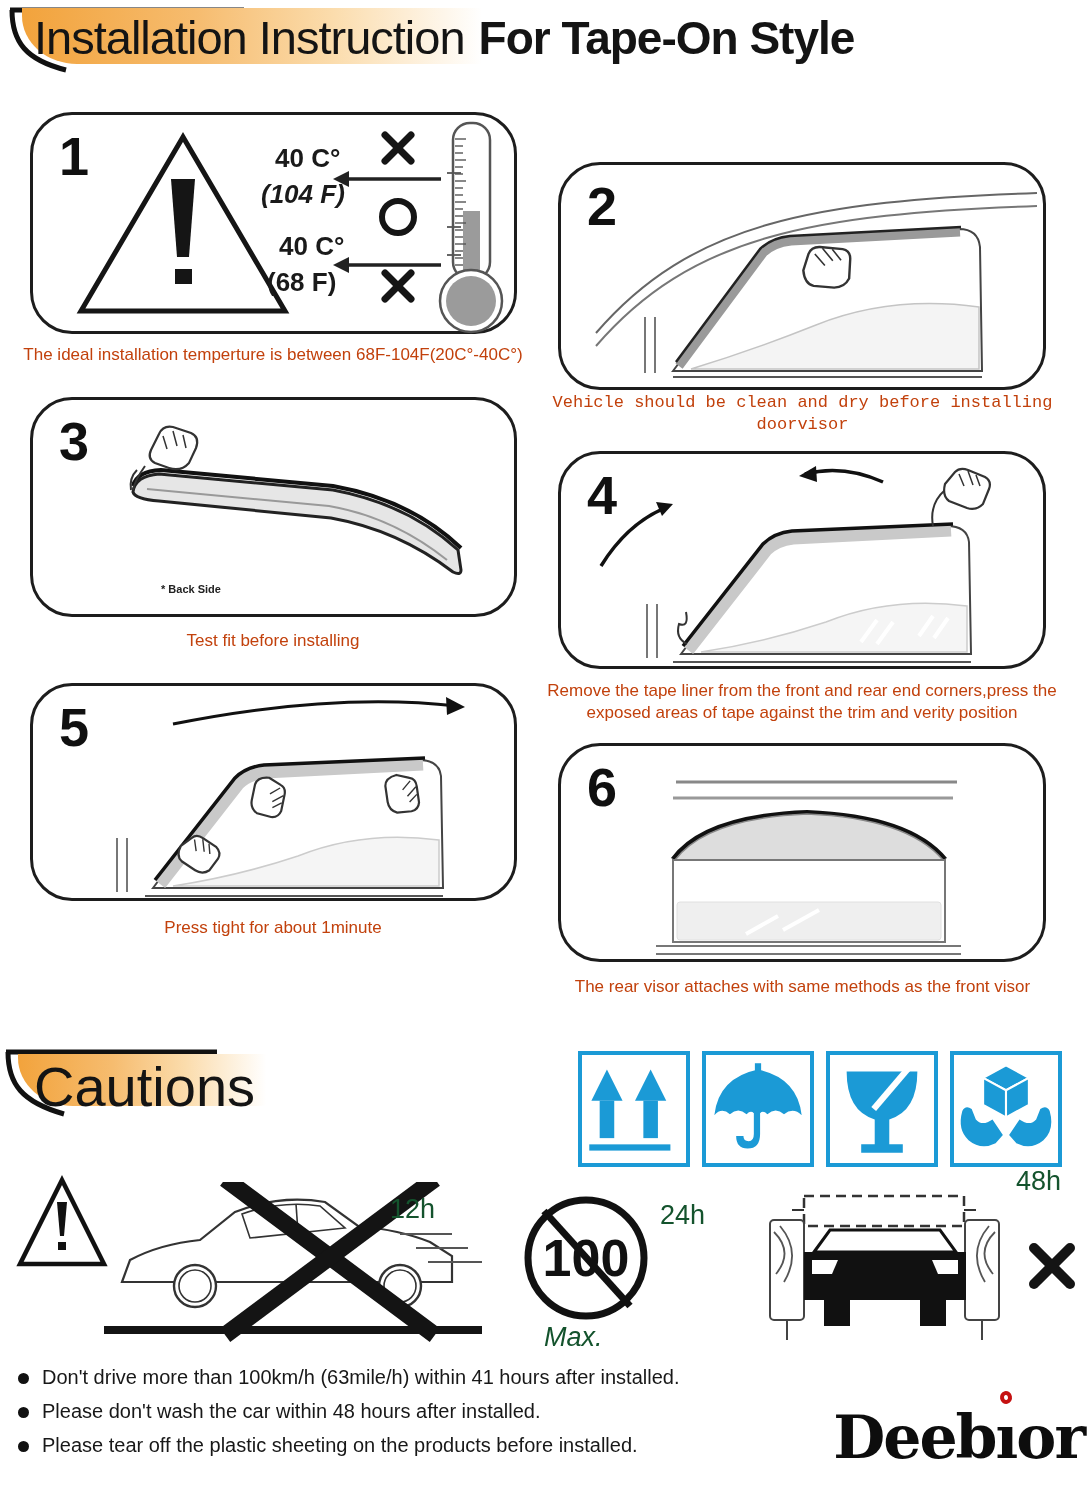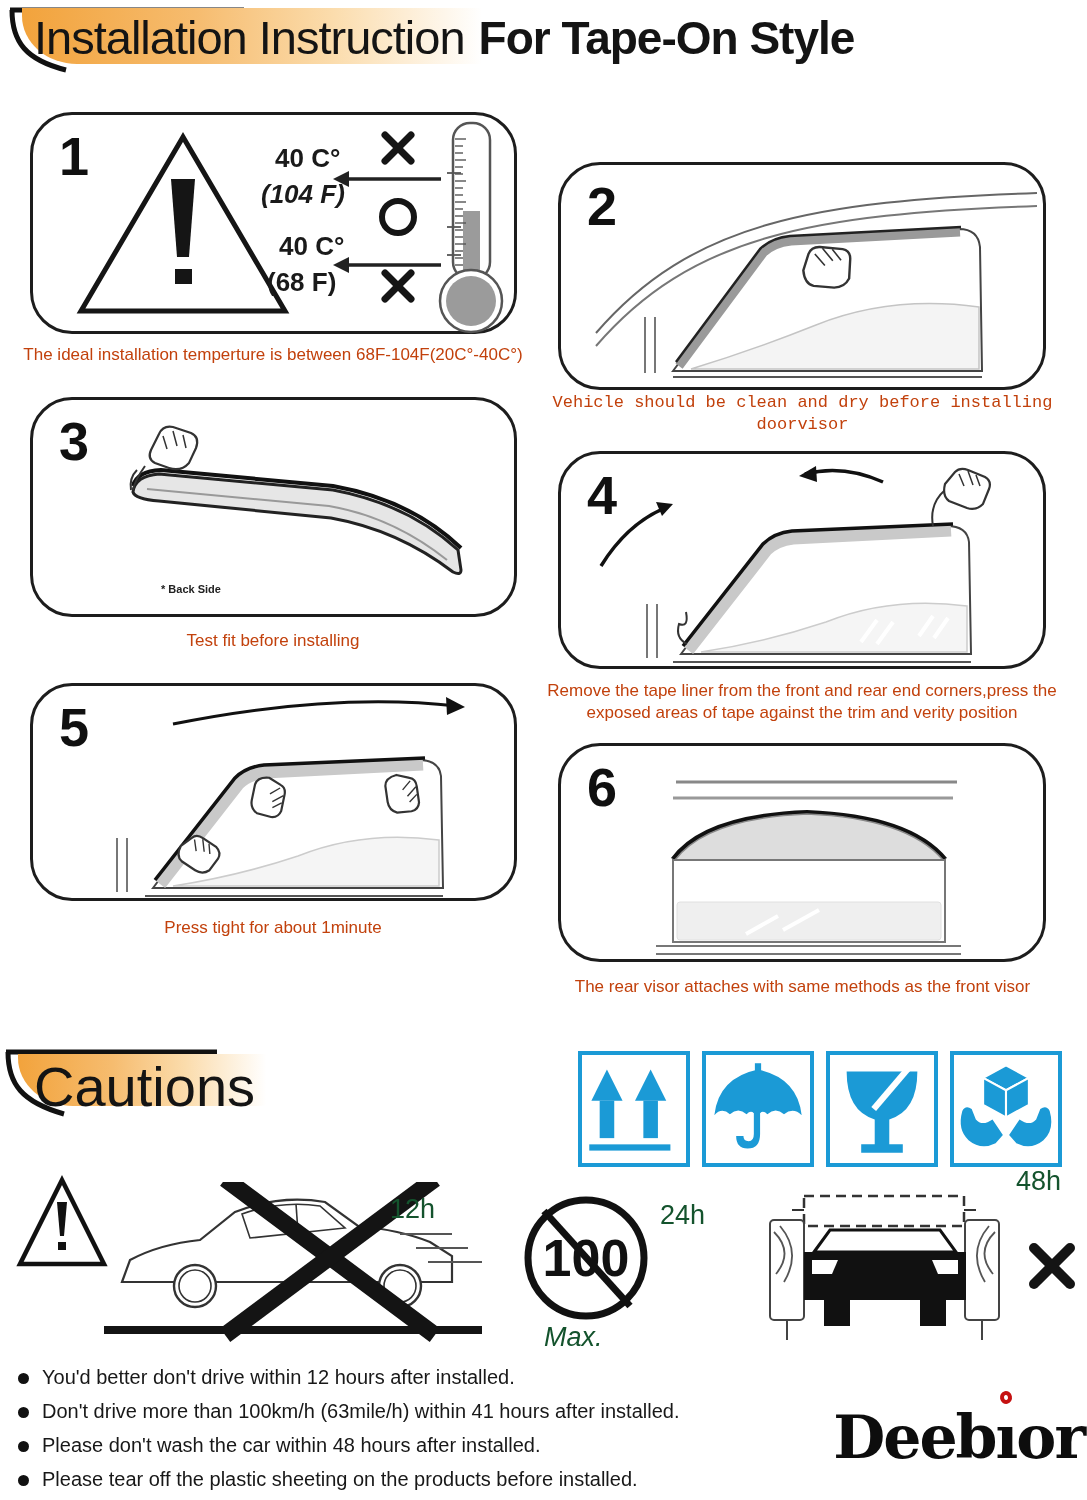--- a/index.html
+++ b/index.html
@@ -329,24 +329,20 @@
 <svg class="abs" style="left:1026px;top:1240px;" width="52" height="52" viewBox="0 0 52 52">
   <g stroke="#141414" stroke-width="10" stroke-linecap="round">
     <path d="M8,8 L44,44"></path>
       <path d="M44,8 L8,44"></path>
   </g>
 </svg>
 
 <div class="bullets">
   <div class="bullet-item">
     <span class="bullet-dot"></span>
-    <span>You'd better don't drive within 12 hours after installed.</span>
-  </div>
-  <div class="bullet-item">
-    <span class="bullet-dot"></span>
     <span>Don't drive more than 100km/h (63mile/h) within 41 hours after installed.</span>
   </div>
   <div class="bullet-item">
     <span class="bullet-dot"></span>
     <span>Please don't wash the car within 48 hours after installed.</span>
   </div>
   <div class="bullet-item">
     <span class="bullet-dot"></span>
     <span>Please tear off the plastic sheeting on the products before installed.</span>
   </div>

